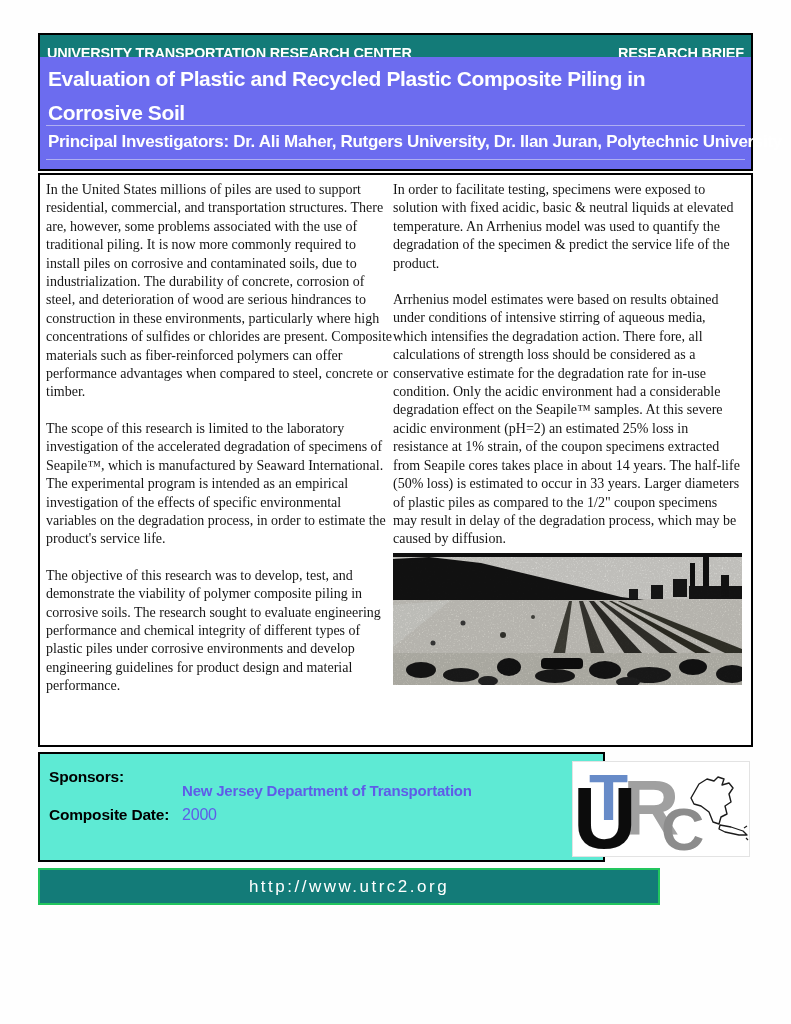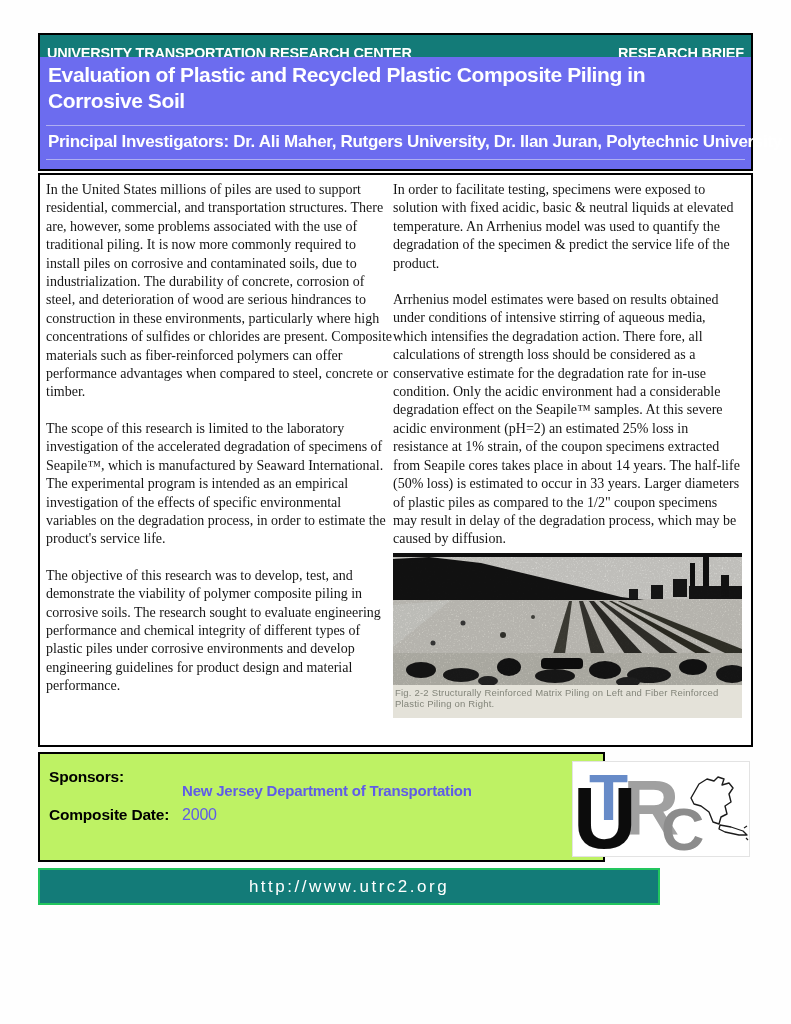--- a/index.html
+++ b/index.html
@@ -16,21 +16,21 @@
     white-space:nowrap;
   }
   
   .banner{
     position:absolute;left:38px;top:57px;width:715px;height:114px;
     background:#6C6CEF;border:2px solid #000;border-top:none;box-sizing:border-box;
     color:#fff;
   }
   .banner-title{
     position:absolute;left:8px;top:5px;width:660px;
-    font-size:21px;line-height:26px;font-weight:bold;letter-spacing:-0.4px;
+    font-size:21px;line-height:34px;font-weight:bold;letter-spacing:-0.4px;
   }
   .banner-rule{position:absolute;left:6px;right:6px;border-top:1px solid #c6c6f2;opacity:.75;}
   .rule-1{top:68px;}
   .rule-2{top:102px;}
   .banner-pi{
     position:absolute;left:8px;top:75px;width:700px;
     font-size:17px;font-weight:bold;letter-spacing:-0.3px;white-space:nowrap;
   }
   
   .article{
@@ -46,21 +46,21 @@
   .figure{margin:2px 0 0 0;width:349px;}
   .photo-svg{display:block;width:349px;height:132px;background:#eceae3;}
   .caption{
     background:#e4e2d9;color:#83857a;font-family:"Liberation Sans",sans-serif;
     font-size:9.5px;line-height:11.5px;padding:2px 4px 8px 2px;margin:0;
     letter-spacing:0.2px;
   }
   
   .sponsors{
     position:absolute;left:38px;top:752px;width:567px;height:110px;
-    border:2px solid #000;box-sizing:border-box;background:#bef264;
+    border:2px solid #000;box-sizing:border-box;background:#5eead4;
   }
   .sp-label{position:absolute;left:9px;font-weight:bold;font-size:15.5px;color:#000;letter-spacing:-0.2px;}
   .lbl-sponsors{top:14px;}
   .lbl-completion{top:52px;}
   .sp-val{position:absolute;left:142px;font-weight:bold;font-size:15px;color:#5F5CE8;letter-spacing:-0.2px;}
   .val-1{top:28px;}
   .val-2{top:34px;}
   .val-year{top:52px;font-weight:normal;font-size:16px;}
   .logo-box{
     position:absolute;left:532px;top:7px;width:178px;height:96px;
@@ -144,21 +144,20 @@
         <ellipse cx="162" cy="123" rx="20" ry="7" fill="#1d1d1d"></ellipse>
         <ellipse cx="212" cy="117" rx="16" ry="9" fill="#181818"></ellipse>
         <ellipse cx="256" cy="122" rx="22" ry="8" fill="#202020"></ellipse>
         <ellipse cx="300" cy="114" rx="14" ry="8" fill="#161616"></ellipse>
         <ellipse cx="339" cy="121" rx="16" ry="9" fill="#1b1b1b"></ellipse>
         <ellipse cx="95" cy="128" rx="10" ry="5" fill="#2a2a2a"></ellipse>
         <ellipse cx="235" cy="129" rx="12" ry="5" fill="#262626"></ellipse>
 
         <rect width="349" height="132" filter="url(#grain)" opacity="0.22"></rect>
       </svg>
-      <figcaption class="caption">Fig. 2-2 Structurally Reinforced Matrix Piling on Left and Fiber Reinforced Plastic Piling on Right.</figcaption>
     </figure>
   </div>
 </div>
 
 <div class="sponsors">
   <span class="sp-label lbl-sponsors">Sponsors:</span>
   <span class="sp-val val-1">New Jersey Department of Transportation</span>
   <span class="sp-label lbl-completion">Composite Date:</span>
   <span class="sp-val val-year">2000</span>
 

